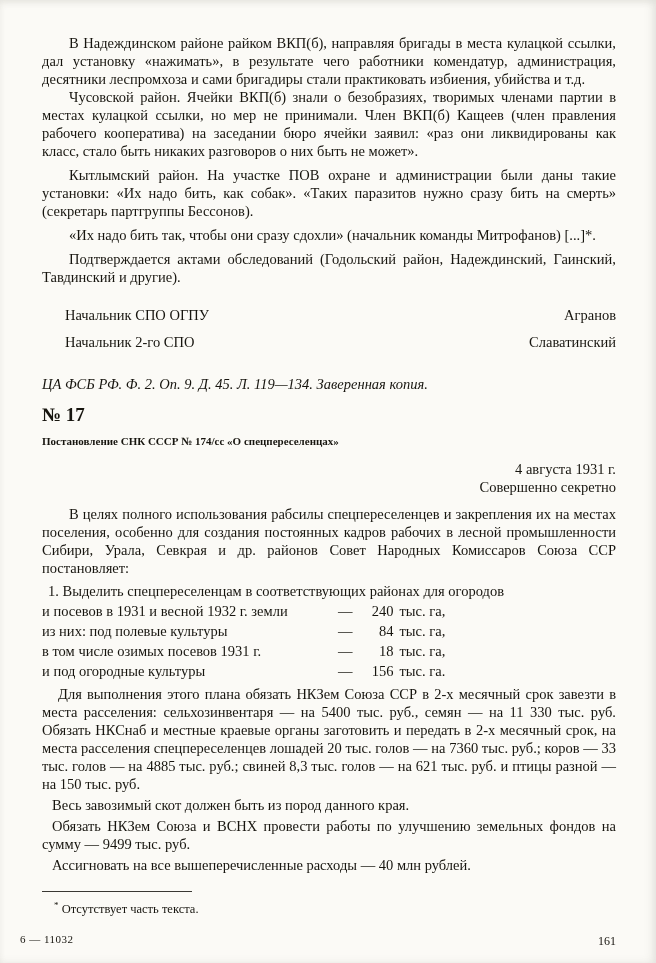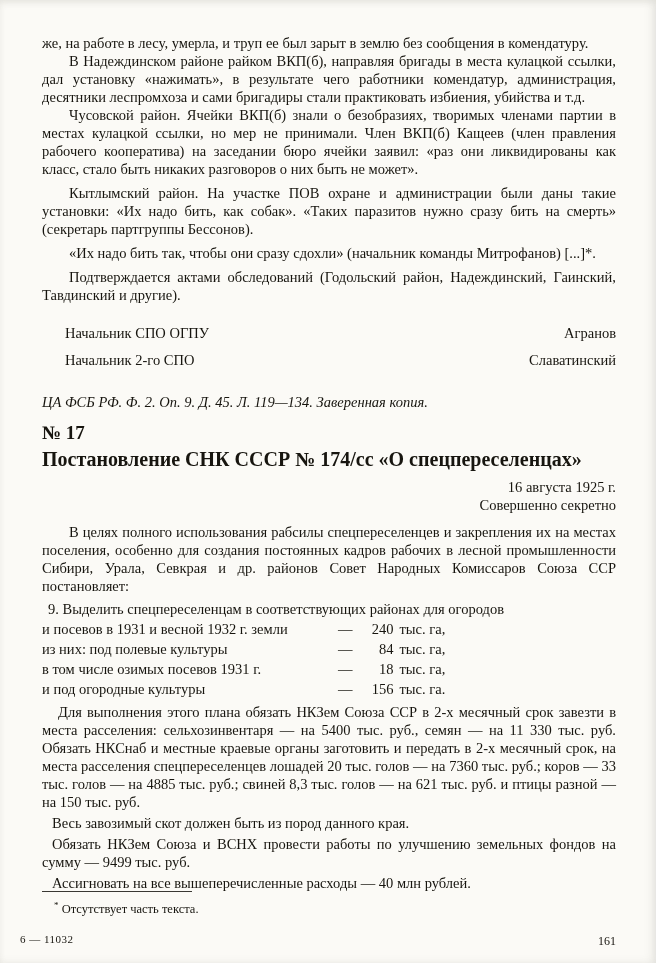--- a/index.html
+++ b/index.html
@@ -46,21 +46,21 @@
     text-align: left;
   }
 
   .doc-number {
     margin-top: 13px;
     font-size: 19px;
     font-weight: bold;
   }
   .doc-title {
     margin-top: 8px;
-    font-size: 20px;
+    font-size: 11px;
     font-weight: bold;
     line-height: 19px;
   }
   .date-block {
     margin-top: 9px;
     text-align: right;
     line-height: 18px;
   }
   p.intro { margin-top: 9px; }
 
@@ -117,21 +117,20 @@
     font-size: 12px;
   }
 </style>
 </head>
 <body>
 
 <div class="page">
   <div class="content">
 
     <section class="report">
-      <p class="para noindent">же, на работе в лесу, умерла, и труп ее был зарыт в землю без сообщения в комендатуру.</p>
       <p class="para">В Надеждинском районе райком ВКП(б), направляя бригады в места кулацкой ссылки, дал установку «нажимать», в результате чего работники комендатур, администрация, десятники леспромхоза и сами бригадиры стали практиковать избиения, убийства и т.д.</p>
       <p class="para">Чусовской район. Ячейки ВКП(б) знали о безобразиях, творимых членами партии в местах кулацкой ссылки, но мер не принимали. Член ВКП(б) Кащеев (член правления рабочего кооператива) на заседании бюро ячейки заявил: «раз они ликвидированы как класс, стало быть никаких разговоров о них быть не может».</p>
       <p class="para gap">Кытлымский район. На участке ПОВ охране и администрации были даны такие установки: «Их надо бить, как собак». «Таких паразитов нужно сразу бить на смерть» (секретарь партгруппы Бессонов).</p>
       <p class="para gap">«Их надо бить так, чтобы они сразу сдохли» (начальник команды Митрофанов) [...]*.</p>
       <p class="para gap">Подтверждается актами обследований (Годольский район, Надеждинский, Гаинский, Тавдинский и другие).</p>
 
       <div class="signatures">
         <div class="sig-row">
           <span class="sig-role">Начальник СПО ОГПУ</span>
           <span class="sig-name">Агранов</span>
@@ -143,29 +142,29 @@
       </div>
 
       <p class="archive">ЦА ФСБ РФ. Ф. 2. Оп. 9. Д. 45. Л. 119—134. Заверенная копия.</p>
     </section>
 
     <section class="decree">
       <h2 class="doc-number">№ 17</h2>
       <h1 class="doc-title">Постановление СНК СССР № 174/сс «О спецпереселенцах»</h1>
 
       <div class="date-block">
-        <div class="doc-date">16 августа 1925 г.</div>
+        <div class="doc-date">4 августа 1931 г.</div>
         <div class="doc-secrecy">Совершенно секретно</div>
       </div>
 
       <p class="para intro">В целях полного использования рабсилы спецпереселенцев и закрепления их на местах поселения, особенно для создания постоянных кадров рабочих в лесной промышленности Сибири, Урала, Севкрая и др. районов Совет Народных Комиссаров Союза ССР постановляет:</p>
 
       <div class="alloc">
         <div class="alloc-row">
-          <span class="alloc-label first">9. Выделить спецпереселенцам в соответствующих районах для огородов</span>
+          <span class="alloc-label first">1. Выделить спецпереселенцам в соответствующих районах для огородов</span>
           <span class="alloc-value">
             <span class="alloc-dash"></span><span class="alloc-num"></span><span class="alloc-unit"></span>
           </span>
         </div>
         <div class="alloc-row">
           <span class="alloc-label">и посевов в 1931 и весной 1932 г. земли</span>
           <span class="alloc-value">
             <span class="alloc-dash">—</span><span class="alloc-num">240</span><span class="alloc-unit">тыс. га,</span>
           </span>
         </div>

